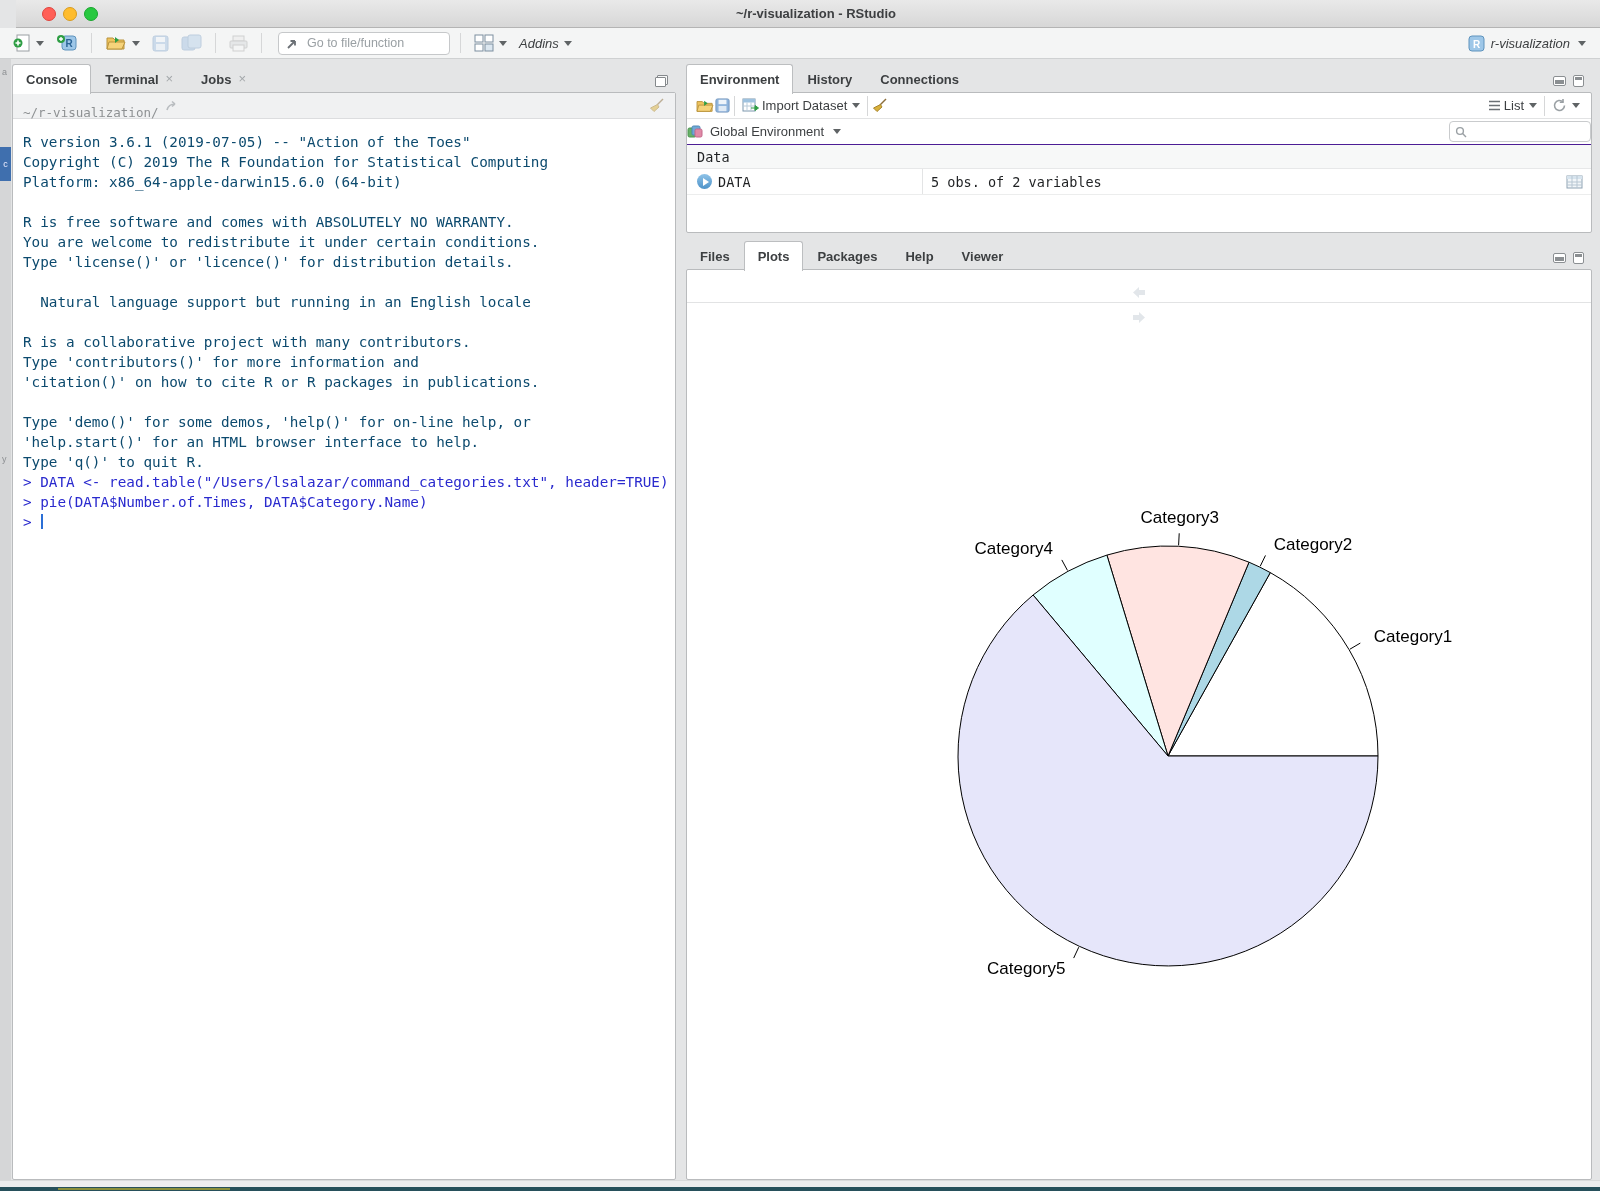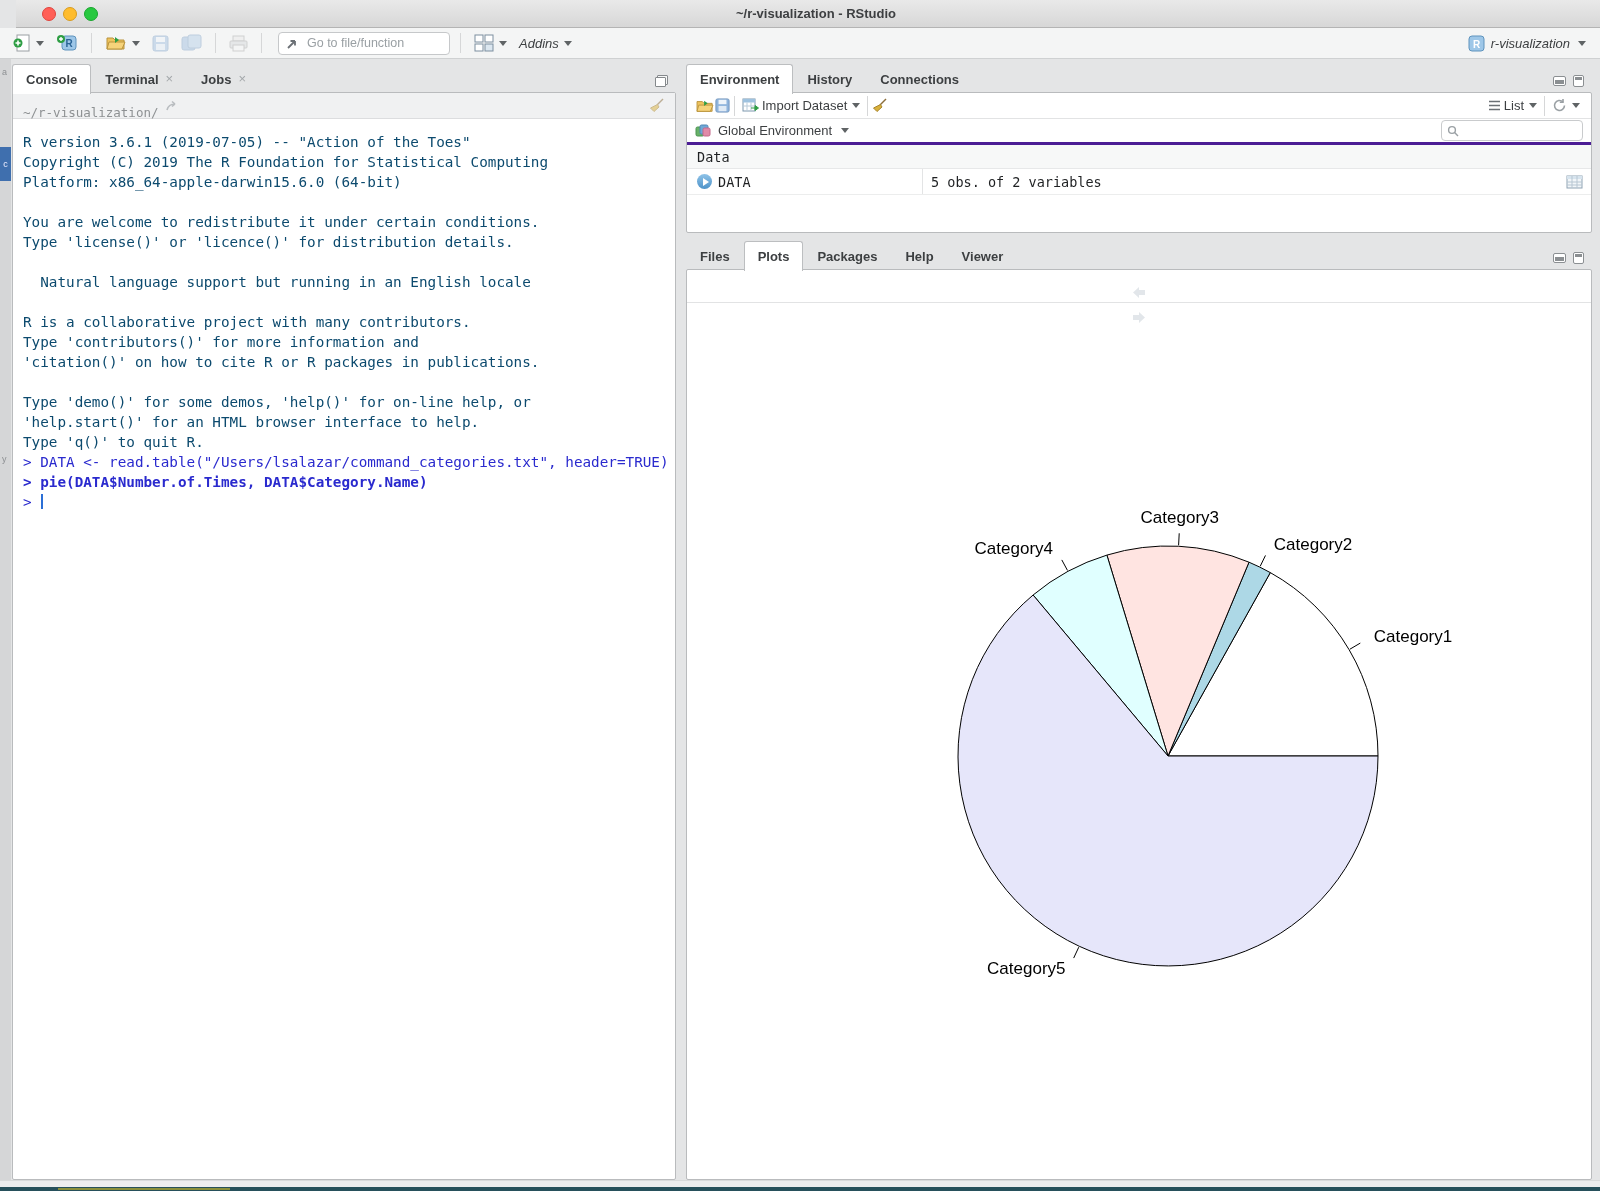--- a/index.html
+++ b/index.html
@@ -64,21 +64,21 @@
              padding:0 10px;gap:7px;}
   .wd-label{font-family:"DejaVu Sans Mono",monospace;font-size:12.5px;color:#8e9193;margin-top:14px;}
   .console-body{position:absolute;left:0;right:0;top:27px;bottom:0;overflow:hidden;padding:12px 0 0 10px;}
   .cline{font-family:"DejaVu Sans Mono",monospace;font-size:14.3px;line-height:20px;white-space:pre;color:#0c4a6e;}
   .cursor{display:inline-block;width:2px;height:15px;background:#2b6fd6;vertical-align:-2px;margin-left:1px;}
 
   
   .env-pane{left:686px;top:63px;width:906px;height:170px;}
   .env-toolbar{height:26px;border-bottom:1px solid #e2e3e4;display:flex;align-items:center;padding:0 8px;}
   .env-label{font-size:13px;color:#3c3f41;}
-  .scope-row{height:26px;border-bottom:3px solid #4c1d95;display:flex;align-items:center;padding:0 8px;gap:7px;}
+  .scope-row{height:26px;border-bottom:1px solid #4c1d95;display:flex;align-items:center;padding:0 0;gap:7px;}
   .search-box{width:142px;height:21px;border:1px solid #c9cbcd;border-radius:4px;background:#fff;
               display:flex;align-items:center;padding:0 5px;gap:4px;}
   .search-box input{border:none;outline:none;flex:1;min-width:0;font-size:12px;background:transparent;}
   .section-row{height:24px;background:#f7f8f8;border-bottom:1px solid #e7e8e9;display:flex;align-items:center;padding:0 10px;}
   .section-label{font-family:"DejaVu Sans Mono",monospace;font-size:13.5px;color:#1f2123;}
   .obj-row{height:26px;border-bottom:1px solid #eceded;display:flex;align-items:center;}
   .obj-name{width:236px;display:flex;align-items:center;gap:6px;padding:0 10px;border-right:1px solid #e3e4e5;height:100%;}
   .mono{font-family:"DejaVu Sans Mono",monospace;font-size:13.5px;color:#1f2123;}
   .obj-value{flex:1;padding:0 8px;display:flex;align-items:center;}
   .expand-icon{width:15px;height:15px;border-radius:50%;background:linear-gradient(#8fc3e8,#4e93c9);
@@ -225,34 +225,35 @@
         <svg width="16" height="15" viewBox="0 0 16 15" opacity="0.5">
           <path d="M14 1L8 7" stroke="#8a6d3b" stroke-width="1.5"></path>
           <path d="M8.5 6.5L10 9l-5 4.5L1.5 10z" fill="#d9b13b" stroke="#a8852c"></path>
         </svg>
       </div>
       <div class="console-body" id="console-body">
           <div class="cline">R version 3.6.1 (2019-07-05) -- "Action of the Toes"</div>
           <div class="cline">Copyright (C) 2019 The R Foundation for Statistical Computing</div>
           <div class="cline">Platform: x86_64-apple-darwin15.6.0 (64-bit)</div>
           <div class="cline"> </div>
+          <div class="cline">R is free software and comes with ABSOLUTELY NO WARRANTY.</div>
           <div class="cline">You are welcome to redistribute it under certain conditions.</div>
           <div class="cline">Type 'license()' or 'licence()' for distribution details.</div>
           <div class="cline"> </div>
           <div class="cline">  Natural language support but running in an English locale</div>
           <div class="cline"> </div>
           <div class="cline">R is a collaborative project with many contributors.</div>
           <div class="cline">Type 'contributors()' for more information and</div>
           <div class="cline">'citation()' on how to cite R or R packages in publications.</div>
           <div class="cline"> </div>
           <div class="cline">Type 'demo()' for some demos, 'help()' for on-line help, or</div>
           <div class="cline">'help.start()' for an HTML browser interface to help.</div>
           <div class="cline">Type 'q()' to quit R.</div>
           <div class="cline" style="color: rgb(42, 42, 206);">&gt; DATA &lt;- read.table("/Users/lsalazar/command_categories.txt", header=TRUE)</div>
-          <div class="cline" style="color: rgb(42, 42, 206); font-weight: bold;">&gt; pie(DATA$Number.of.Times, DATA$Category.Name)</div>
+          <div class="cline" style="color: rgb(42, 42, 206);">&gt; pie(DATA$Number.of.Times, DATA$Category.Name)</div>
           <div class="cline" style="color: rgb(42, 42, 206);">&gt; <span class="cursor"></span></div>
         </div>
     </div>
   </div>
 
   <div class="pane env-pane">
     <div class="tabbar">
       <div class="tab active">
         <span>Environment</span>
       </div>

